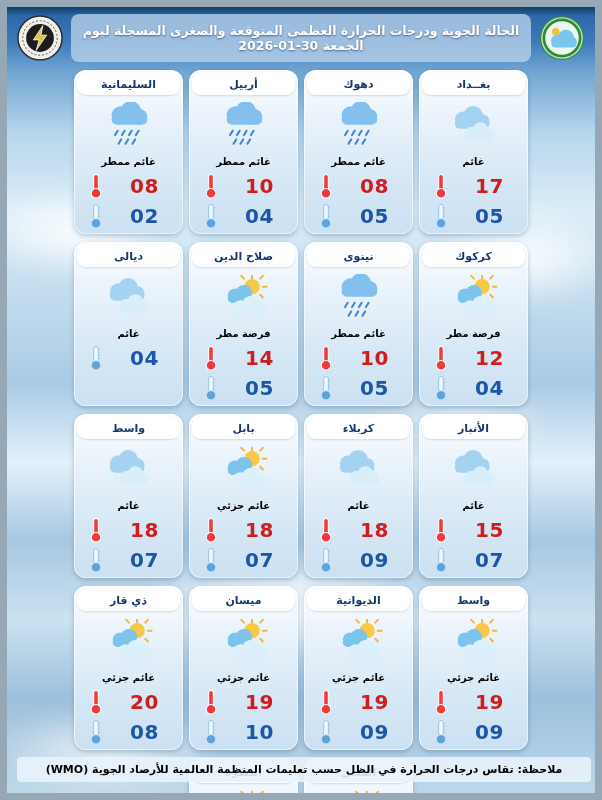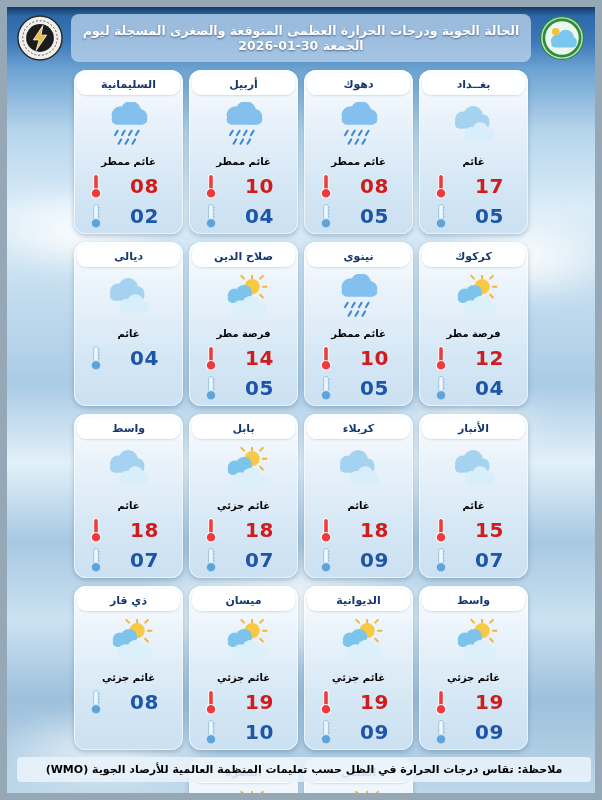--- a/index.html
+++ b/index.html
@@ -865,20 +865,32 @@
             </g>
             <g fill="#dcf0fb">
               <circle cx="28" cy="36" r="8"></circle>
               <circle cx="40" cy="33" r="10"></circle>
               <circle cx="50" cy="37" r="7"></circle>
               <rect x="20" y="35" width="37" height="10" rx="5"></rect>
             </g>
           </svg>
         </div>
       <div class="cond">غائم جزئي</div>
+      <div class="temp-row max">
+        <span class="tval">20</span>
+        <span class="thermo">
+          <svg viewBox="0 0 14 30" width="12" height="26">
+            <rect x="4.3" y="1.5" width="5.4" height="19" rx="2.7" fill="#ef3b3b" stroke="#ffffff" stroke-width="1.2"></rect>
+            <circle cx="7" cy="23.5" r="5.6" fill="#ef3b3b" stroke="#ffffff" stroke-width="1.2"></circle>
+            <line x1="9.7" y1="6" x2="11.5" y2="6" stroke="#ffffff" stroke-width="0.9"></line>
+            <line x1="9.7" y1="10" x2="11.5" y2="10" stroke="#ffffff" stroke-width="0.9"></line>
+            <line x1="9.7" y1="14" x2="11.5" y2="14" stroke="#ffffff" stroke-width="0.9"></line>
+          </svg>
+        </span>
+      </div>
       <div class="temp-row min">
         <span class="tval">08</span>
         <span class="thermo">
           <svg viewBox="0 0 14 30" width="12" height="26">
             <rect x="4.3" y="1.5" width="5.4" height="19" rx="2.7" fill="#eef7fd" stroke="#8fbfe4" stroke-width="1"></rect>
             <circle cx="7" cy="23.5" r="5.4" fill="#5ea3da" stroke="#cfe7f7" stroke-width="1"></circle>
             <line x1="9.7" y1="5" x2="11.6" y2="5" stroke="#8fbfe4" stroke-width="0.9"></line>
             <line x1="9.7" y1="8.5" x2="11.6" y2="8.5" stroke="#8fbfe4" stroke-width="0.9"></line>
             <line x1="9.7" y1="12" x2="11.6" y2="12" stroke="#8fbfe4" stroke-width="0.9"></line>
             <line x1="9.7" y1="15.5" x2="11.6" y2="15.5" stroke="#8fbfe4" stroke-width="0.9"></line>

